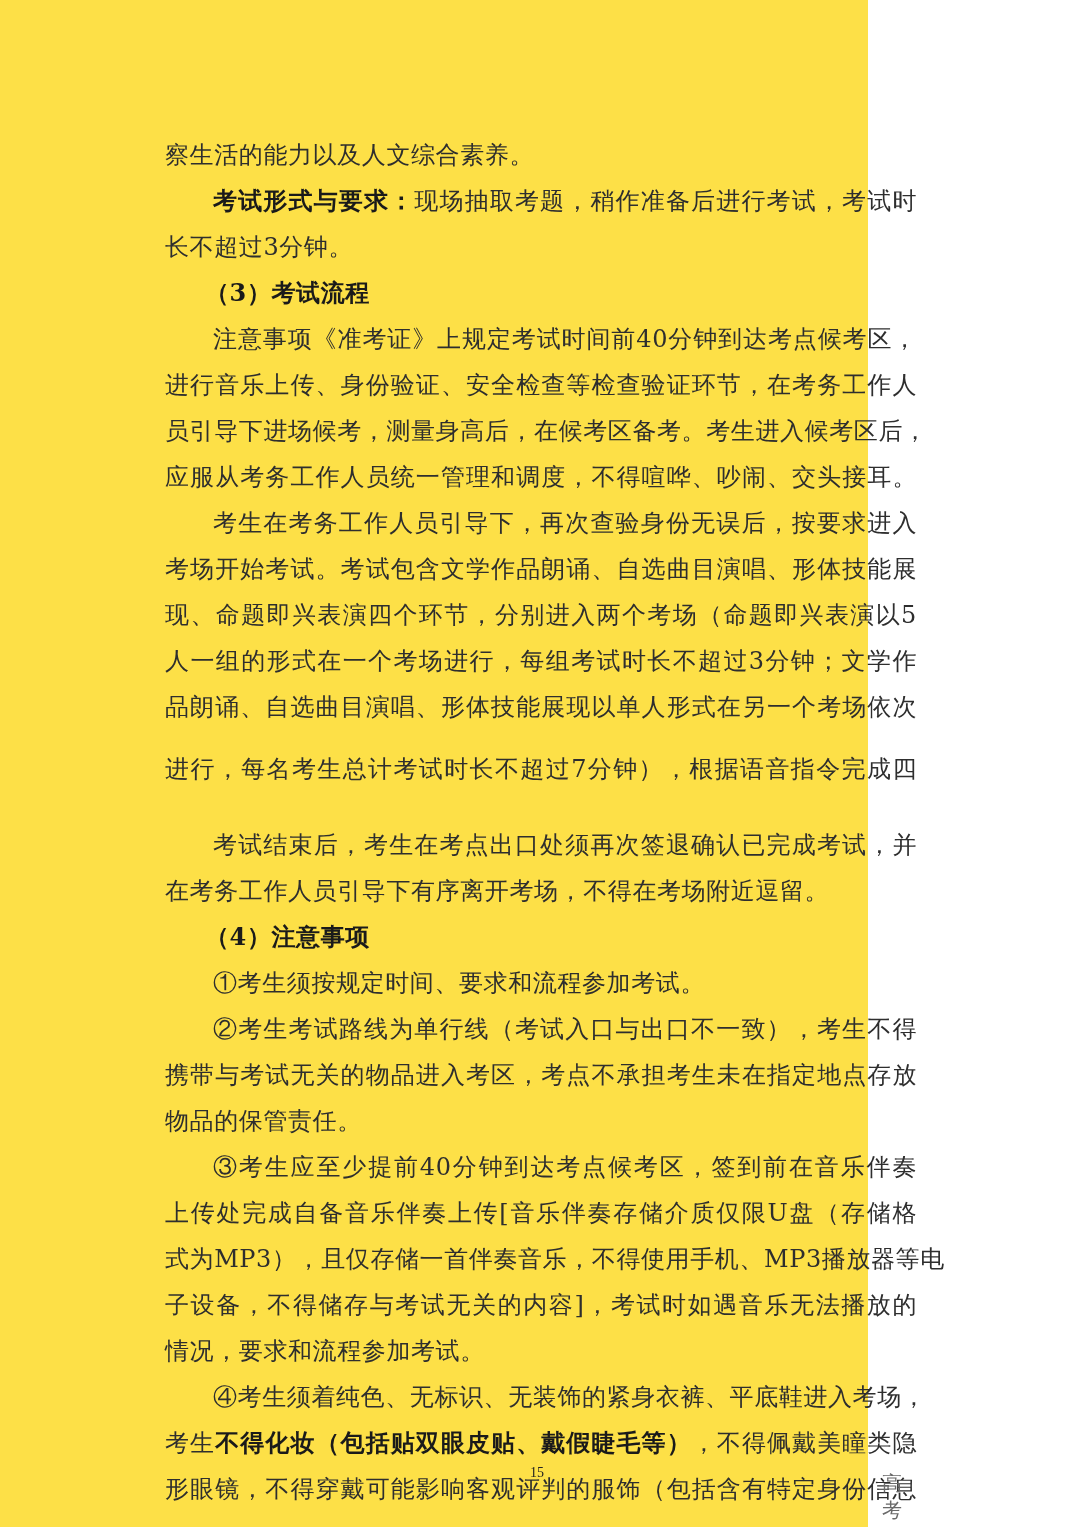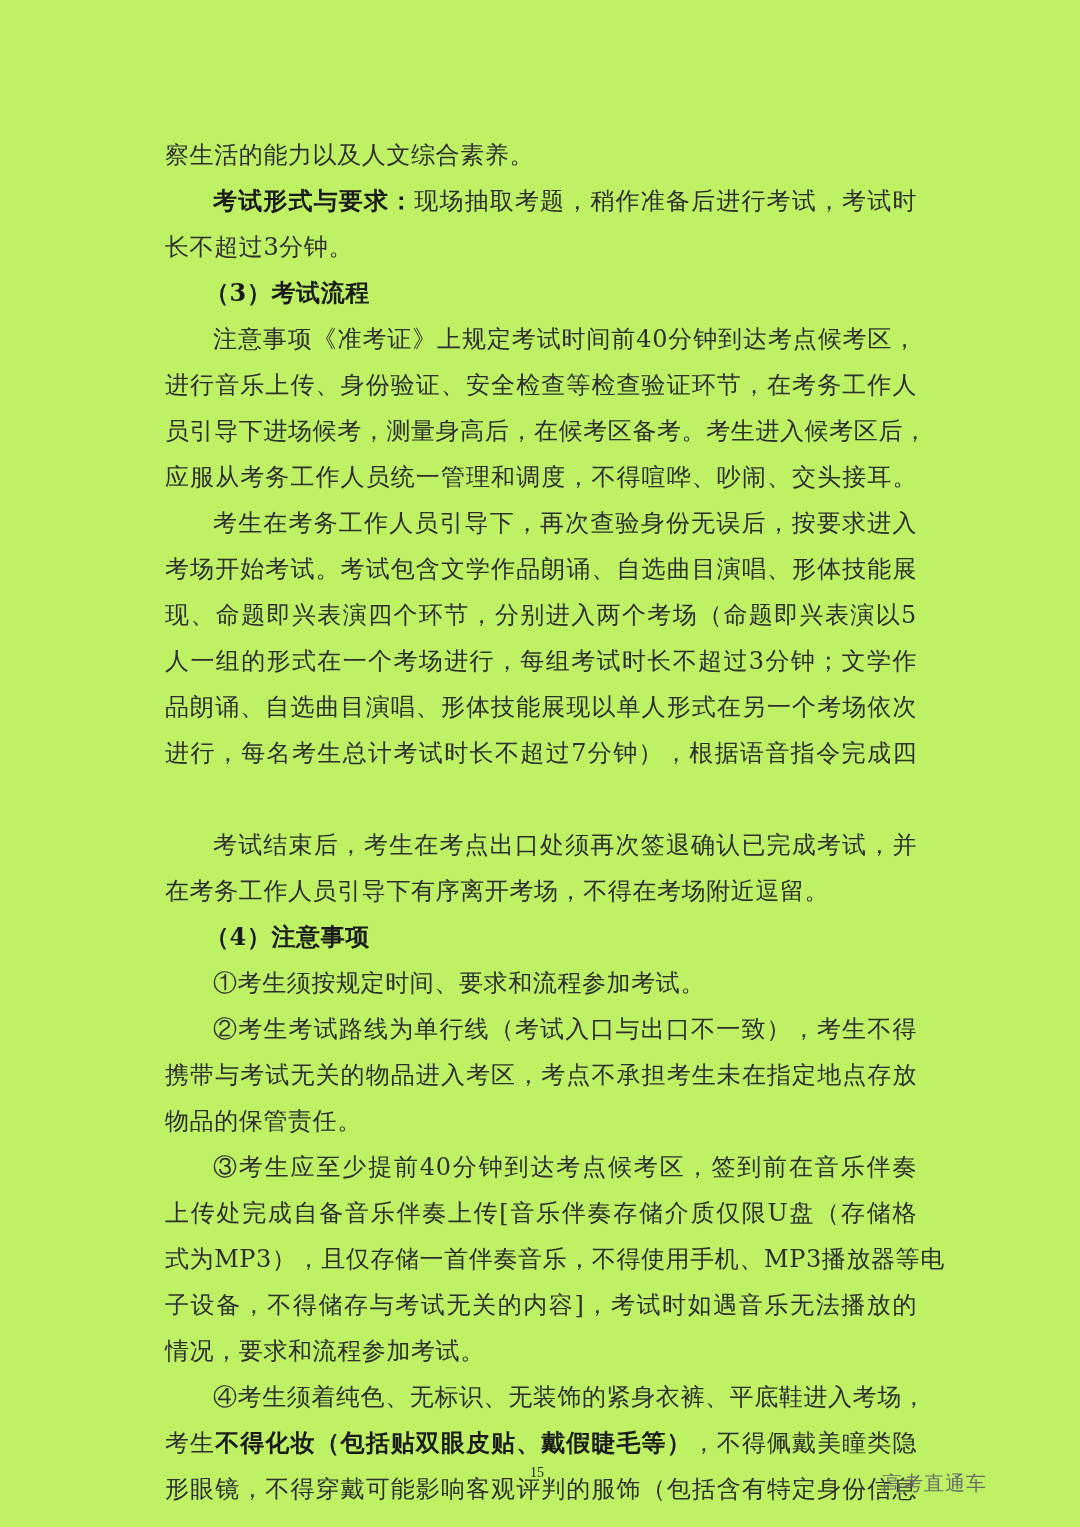--- a/index.html
+++ b/index.html
@@ -1,18 +1,18 @@
 <!DOCTYPE html>
 <html><head>
 <meta charset="utf-8">
 <style>
   html, body { margin: 0; padding: 0; background: #ffffff; }
   body { width: 1080px; height: 1527px; position: relative; overflow: hidden;
          font-family: "DejaVu Serif", "Liberation Serif", serif; color: #2a2a2a; }
-  .page { position: absolute; left: 0; top: 0; width: 1080px; height: 1527px; background: #bef264; }
+  .page { position: absolute; left: 0; top: 0; width: 868px; height: 1527px; background: #fde047; }
   .line { position: absolute; left: 165px; width: 752px; height: 46px; line-height: 46px;
           font-size: 24px; white-space: nowrap; letter-spacing: 0.6px; color: #2e2e2e; }
   .line.just { text-align: justify; text-align-last: justify; }
   .indent { left: 213px; width: 704px; }
   .heading-ind { left: 205px; }
   .bold { font-weight: bold; color: #1a1a1a; }
   .page-number { position: absolute; left: 530px; top: 1418px; font-family: Liberation Serif, serif;
                  font-size: 14px; color: #222; margin-top: 47px; }
   .watermark { position: absolute; left: 882px; top: 1470px; font-family: "DejaVu Sans", sans-serif;
                font-size: 20px; color: #6a6a6a; letter-spacing: 1px; }
@@ -35,21 +35,21 @@
   <div class="line indent just" style="top:316px">注意事项《准考证》上规定考试时间前40分钟到达考点候考区，</div>
   <div class="line just" style="top:362px">进行音乐上传、身份验证、安全检查等检查验证环节，在考务工作人</div>
   <div class="line just" style="top:408px">员引导下进场候考，测量身高后，在候考区备考。考生进入候考区后，</div>
   <div class="line just" style="top:454px">应服从考务工作人员统一管理和调度，不得喧哗、吵闹、交头接耳。</div>
 
   <div class="line indent just" style="top:500px">考生在考务工作人员引导下，再次查验身份无误后，按要求进入</div>
   <div class="line just" style="top:546px">考场开始考试。考试包含文学作品朗诵、自选曲目演唱、形体技能展</div>
   <div class="line just" style="top:592px">现、命题即兴表演四个环节，分别进入两个考场（命题即兴表演以5</div>
   <div class="line just" style="top:638px">人一组的形式在一个考场进行，每组考试时长不超过3分钟；文学作</div>
   <div class="line just" style="top:684px">品朗诵、自选曲目演唱、形体技能展现以单人形式在另一个考场依次</div>
-  <div class="line just" style="top:730px">进行，每名考生总计考试时长不超过7分钟），根据语音指令完成四</div>
+  <div class="line just" style="top:746px">进行，每名考生总计考试时长不超过7分钟），根据语音指令完成四</div>
 
   <div class="line indent just" style="top:822px">考试结束后，考生在考点出口处须再次签退确认已完成考试，并</div>
   <div class="line" style="top:868px">在考务工作人员引导下有序离开考场，不得在考场附近逗留。</div>
 
   <div class="line heading-ind bold" style="top:914px">（4）注意事项</div>
 
   <div class="line indent" style="top:960px">①考生须按规定时间、要求和流程参加考试。</div>
 
   <div class="line indent just" style="top:1006px">②考生考试路线为单行线（考试入口与出口不一致），考生不得</div>
   <div class="line just" style="top:1052px">携带与考试无关的物品进入考区，考点不承担考生未在指定地点存放</div>

